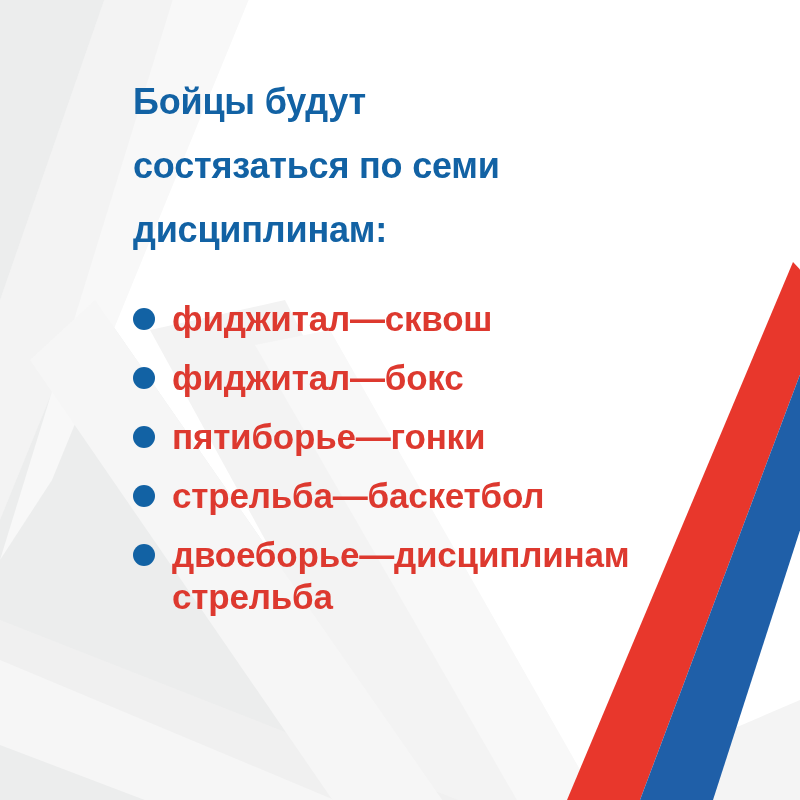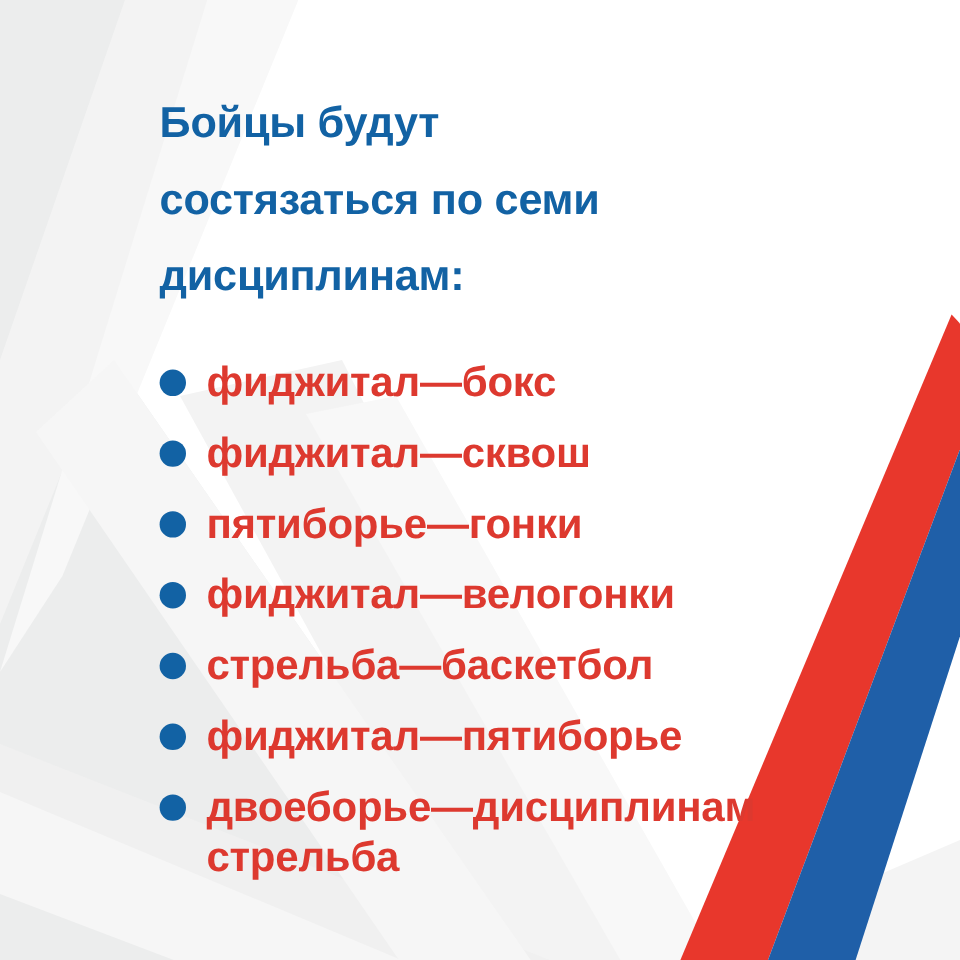--- a/index.html
+++ b/index.html
@@ -130,47 +130,39 @@
   <div id="content">
 
     <h1 id="headline">Бойцы будут
 состязаться по семи
 дисциплинам:</h1>
 
     <ul id="discipline-list">
 
       <li class="discipline-item">
         <span class="bullet-dot"></span>
-        <span class="discipline-label">фиджитал—бокс</span>
+        <span class="discipline-label">фиджитал—сквош</span>
       </li>
 
       <li class="discipline-item">
         <span class="bullet-dot"></span>
-        <span class="discipline-label">фиджитал—сквош</span>
+        <span class="discipline-label">фиджитал—бокс</span>
       </li>
 
       <li class="discipline-item">
         <span class="bullet-dot"></span>
         <span class="discipline-label">пятиборье—гонки</span>
       </li>
 
-      <li class="discipline-item">
-        <span class="bullet-dot"></span>
-        <span class="discipline-label">фиджитал—велогонки</span>
-      </li>
 
       <li class="discipline-item">
         <span class="bullet-dot"></span>
         <span class="discipline-label">стрельба—баскетбол</span>
       </li>
 
-      <li class="discipline-item">
-        <span class="bullet-dot"></span>
-        <span class="discipline-label">фиджитал—пятиборье</span>
-      </li>
 
       <li class="discipline-item">
         <span class="bullet-dot"></span>
         <span class="discipline-label">двоеборье—дисциплинам стрельба</span>
       </li>
 
     </ul>
   </div>
 </div>
 

